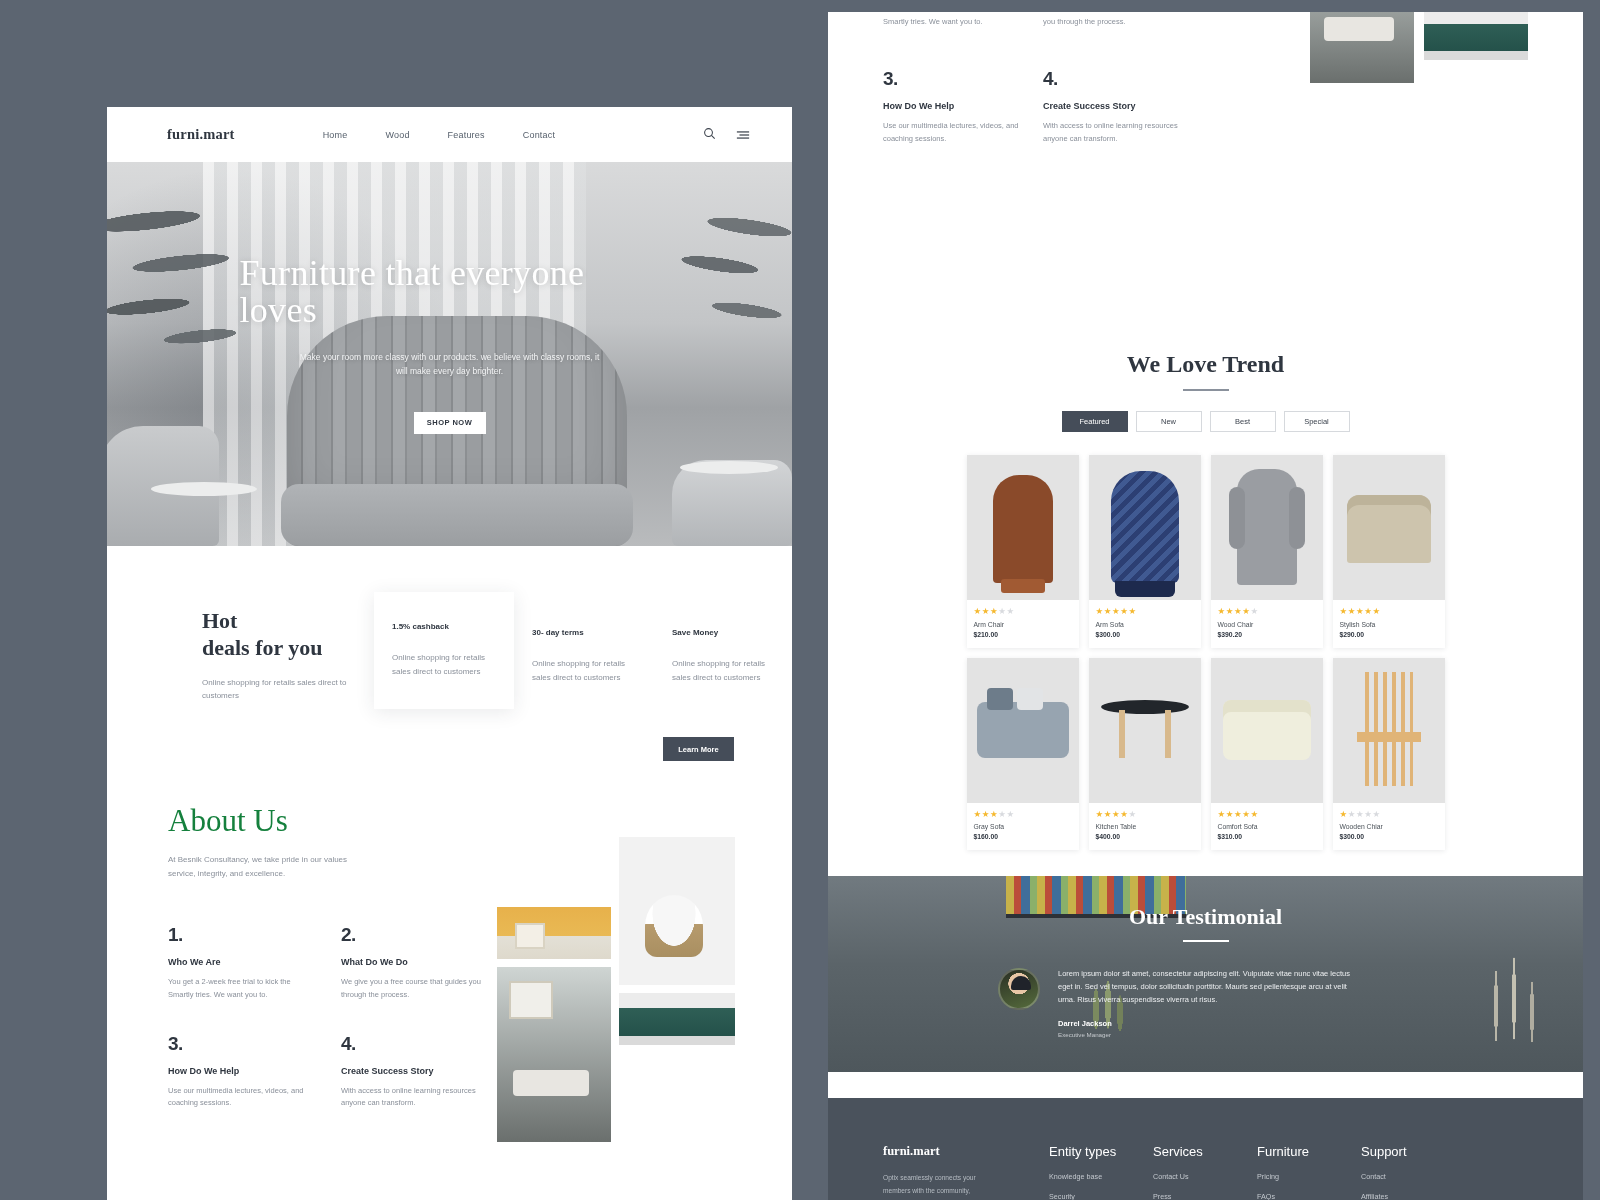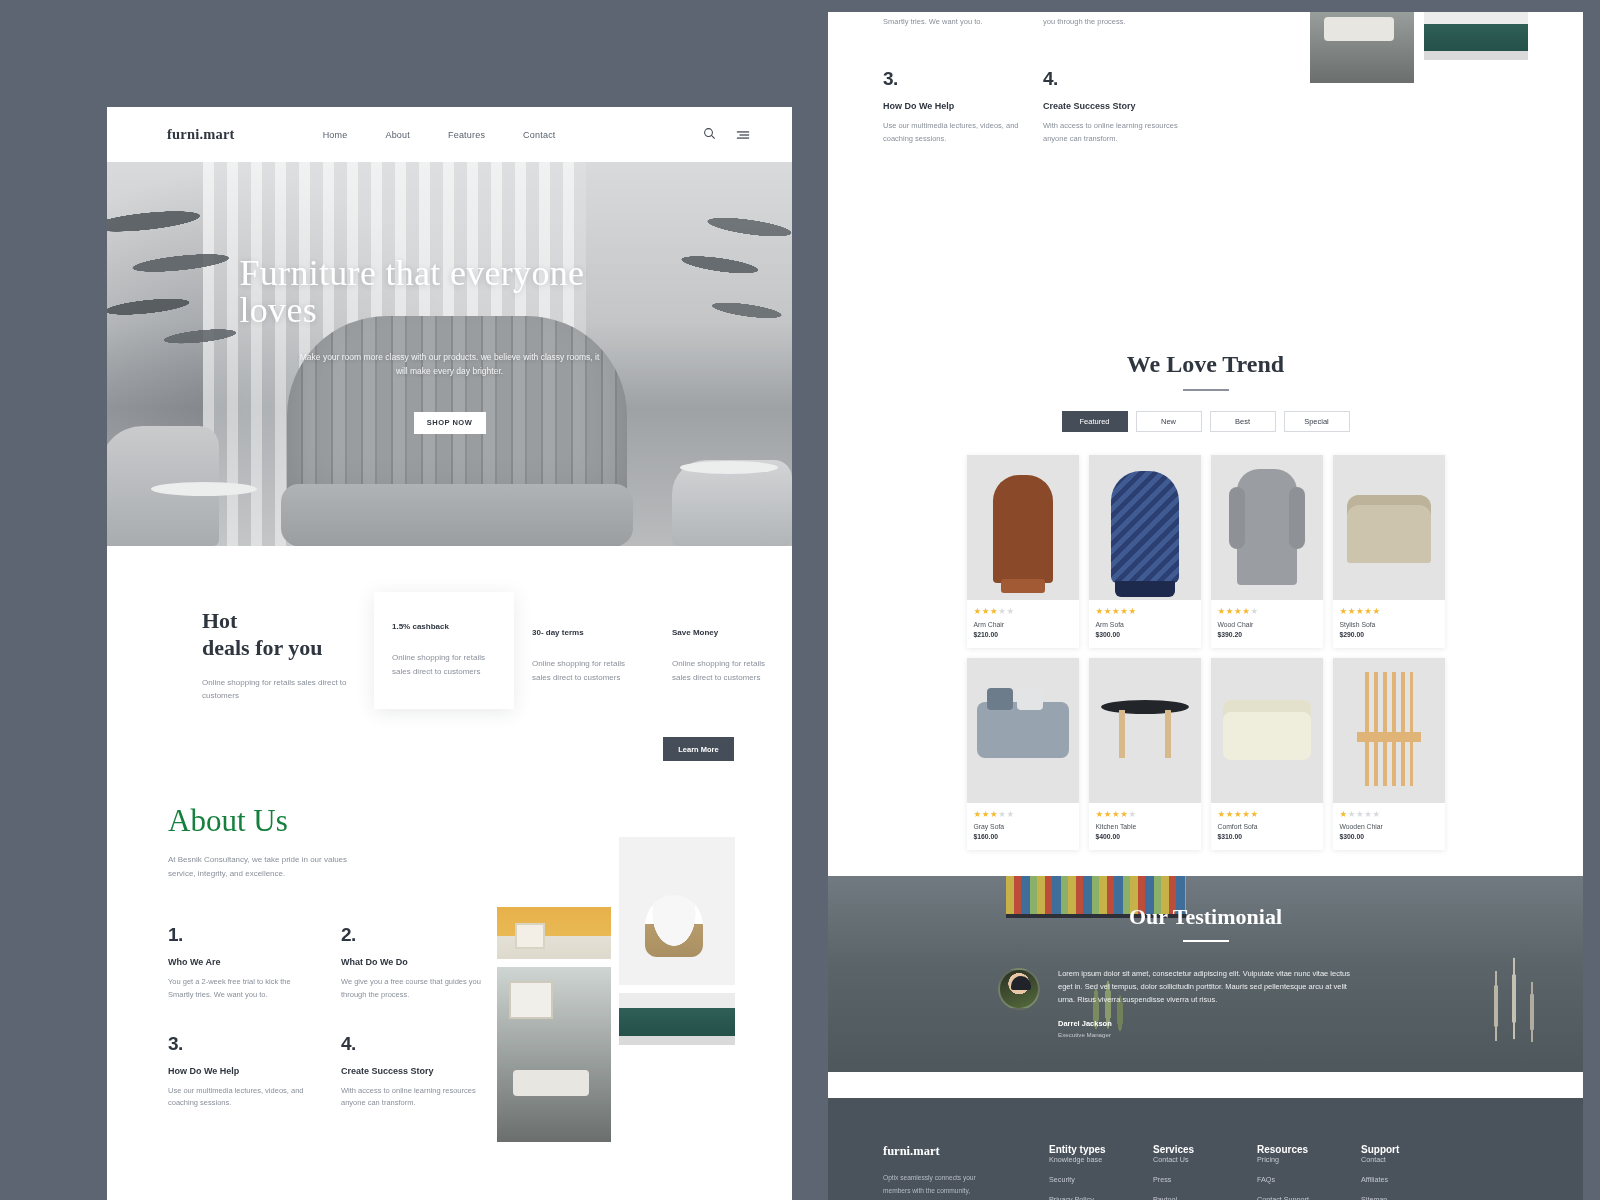--- a/index.html
+++ b/index.html
@@ -261,33 +261,33 @@
   .testi-role { margin-top:3px; font-size:6.2px; color:#c6cace; }
   .white-strip { height:26px; background:#fff; }
 
   
   .footer { background:#4a525c; padding:46px 55px 0 55px; height:268px; position:relative; }
   .f-grid { display:flex; }
   .f-brand { width:166px; }
   .f-logo { font-family:"Liberation Serif",serif; font-weight:700; font-size:12.5px; color:#fff; }
   .f-tag { margin-top:13px; font-size:6.6px; line-height:1.95; color:#b6bcc3; width:118px; }
   .f-col { width:104px; }
-  .f-col h4 { font-size:10px; color:#fff; font-weight:700; }
+  .f-col h4 { font-size:13px; color:#fff; font-weight:400; margin-bottom:13px; }
   .f-col a { display:block; font-size:7.2px; color:#c3c8ce; text-decoration:none; margin-bottom:11px; }
 </style>
 </head>
 <body>
 
 <div id="left-panel">
 
   <div class="nav">
     <div class="brand">furni.mart</div>
     <div class="nav-links">
       <a href="#">Home</a>
-      <a href="#">About</a>
+      <a href="#">Wood</a>
       <a href="#">Features</a>
       <a href="#">Contact</a>
     </div>
     <div class="nav-icons">
       <span class="ic">
         <svg width="13" height="13" viewBox="0 0 20 20" fill="none" stroke="#3b424c" stroke-width="1.6">
           <circle cx="8.5" cy="8.5" r="6"></circle>
             <line x1="13" y1="13" x2="18" y2="18"></line>
         </svg>
       </span>
@@ -532,21 +532,21 @@
       </div>
       <div class="f-col">
         <h4>Services</h4>
         <div>
             <a href="#">Contact Us</a>
             <a href="#">Press</a>
             <a href="#">Paytool</a>
           </div>
       </div>
       <div class="f-col">
-        <h4>Resources</h4>
+        <h4>Furniture</h4>
         <div>
             <a href="#">Pricing</a>
             <a href="#">FAQs</a>
             <a href="#">Contact Support</a>
           </div>
       </div>
       <div class="f-col">
         <h4>Support</h4>
         <div>
             <a href="#">Contact</a>

